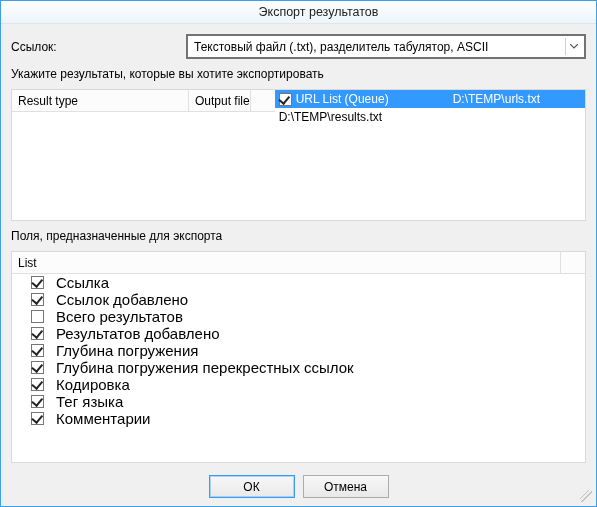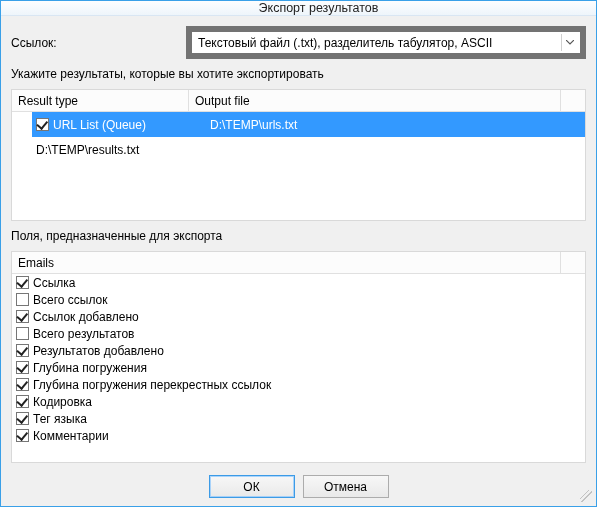--- a/index.html
+++ b/index.html
@@ -44,21 +44,21 @@
     display: flex;
     align-items: center;
     gap: 10px;
   }
   .format-row label {
     width: 165px;
   }
   .select {
     flex: 1;
     height: 21px;
-    border: 6px solid #737373;
+    border: 2px solid #737373;
     background: #fff;
     display: flex;
     align-items: center;
     padding: 0 2px 0 6px;
     justify-content: space-between;
     font-size: 12px;
   }
   .select .arrow {
     width: 16px;
     height: 17px;
@@ -71,21 +71,21 @@
   .section-label {
     color: #000;
   }
   .panel {
     background: #fff;
     border: 1px solid #d9d9d9;
   }
   .results-panel {
     height: 130px;
     display: flex;
-    flex-direction: column;
+    flex-direction: row;
   }
   .fields-panel {
     height: 210px;
     display: flex;
     flex-direction: column;
     overflow: hidden;
   }
   .grid-header {
     display: flex;
     height: 22px;
@@ -99,23 +99,22 @@
     padding-left: 6px;
     background: #fcfcfc;
     font-size: 12px;
   }
   .grid-body {
     flex: 1;
     overflow: auto;
   }
   .row {
     display: flex;
-    height: 25px;
-    align-items: center;
-    margin-left: 20px;
+    height: 18px;
+    align-items: center;
   }
   .row .cell {
     display: flex;
     align-items: center;
     padding-left: 4px;
     gap: 4px;
     height: 100%;
     font-size: 12px;
     white-space: nowrap;
   }
@@ -142,23 +141,23 @@
     border-bottom: 2px solid #222;
     transform: rotate(-50deg) translate(0px,-1px);
   }
   .row.selected .checkbox {
     border-color: #767676;
   }
   .field-row {
     display: flex;
     align-items: center;
     height: 17px;
-    padding-left: 4px;
-    gap: 4px;
-    font-size: 12px;
+    padding-left: 19px;
+    gap: 12px;
+    font-size: 15px;
   }
   .buttons {
     display: flex;
     justify-content: center;
     gap: 8px;
     padding-top: 4px;
     position: relative;
   }
   button.btn {
     width: 86px;
@@ -232,31 +231,27 @@
               <span>D:\TEMP\results.txt</span>
             </div>
           </div>
         </div>
     </div>
 
     <div class="section-label">Поля, предназначенные для экспорта</div>
 
     <div class="panel fields-panel">
       <div class="grid-header">
-        <div class="col" style="flex:1">Emails</div>
+        <div class="col" style="flex:1">List</div>
         <div class="col col-filler"></div>
       </div>
       <div class="grid-body" id="fields-body">
           <div class="field-row">
             <span class="checkbox checked"></span>
             <span>Ссылка</span>
-          </div>
-          <div class="field-row">
-            <span class="checkbox"></span>
-            <span>Всего ссылок</span>
           </div>
           <div class="field-row">
             <span class="checkbox checked"></span>
             <span>Ссылок добавлено</span>
           </div>
           <div class="field-row">
             <span class="checkbox"></span>
             <span>Всего результатов</span>
           </div>
           <div class="field-row">

